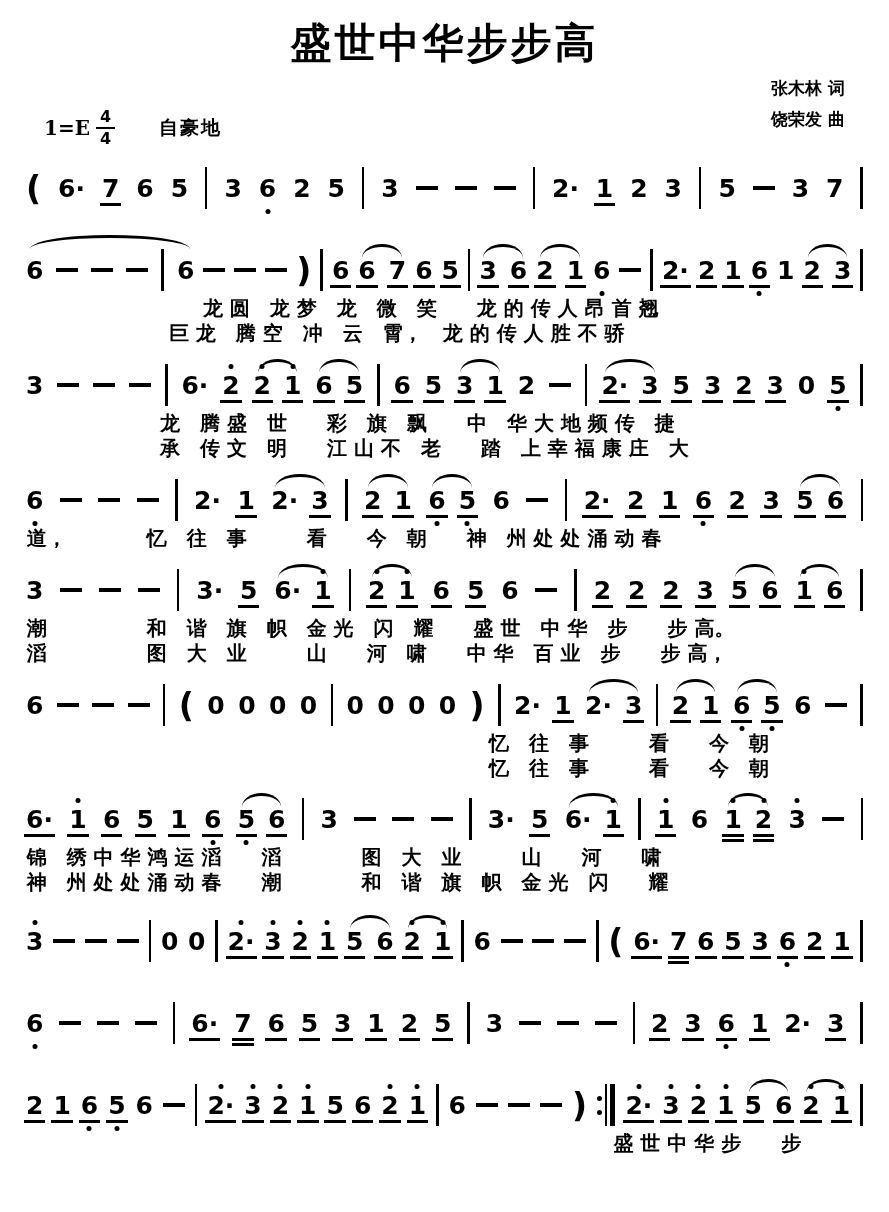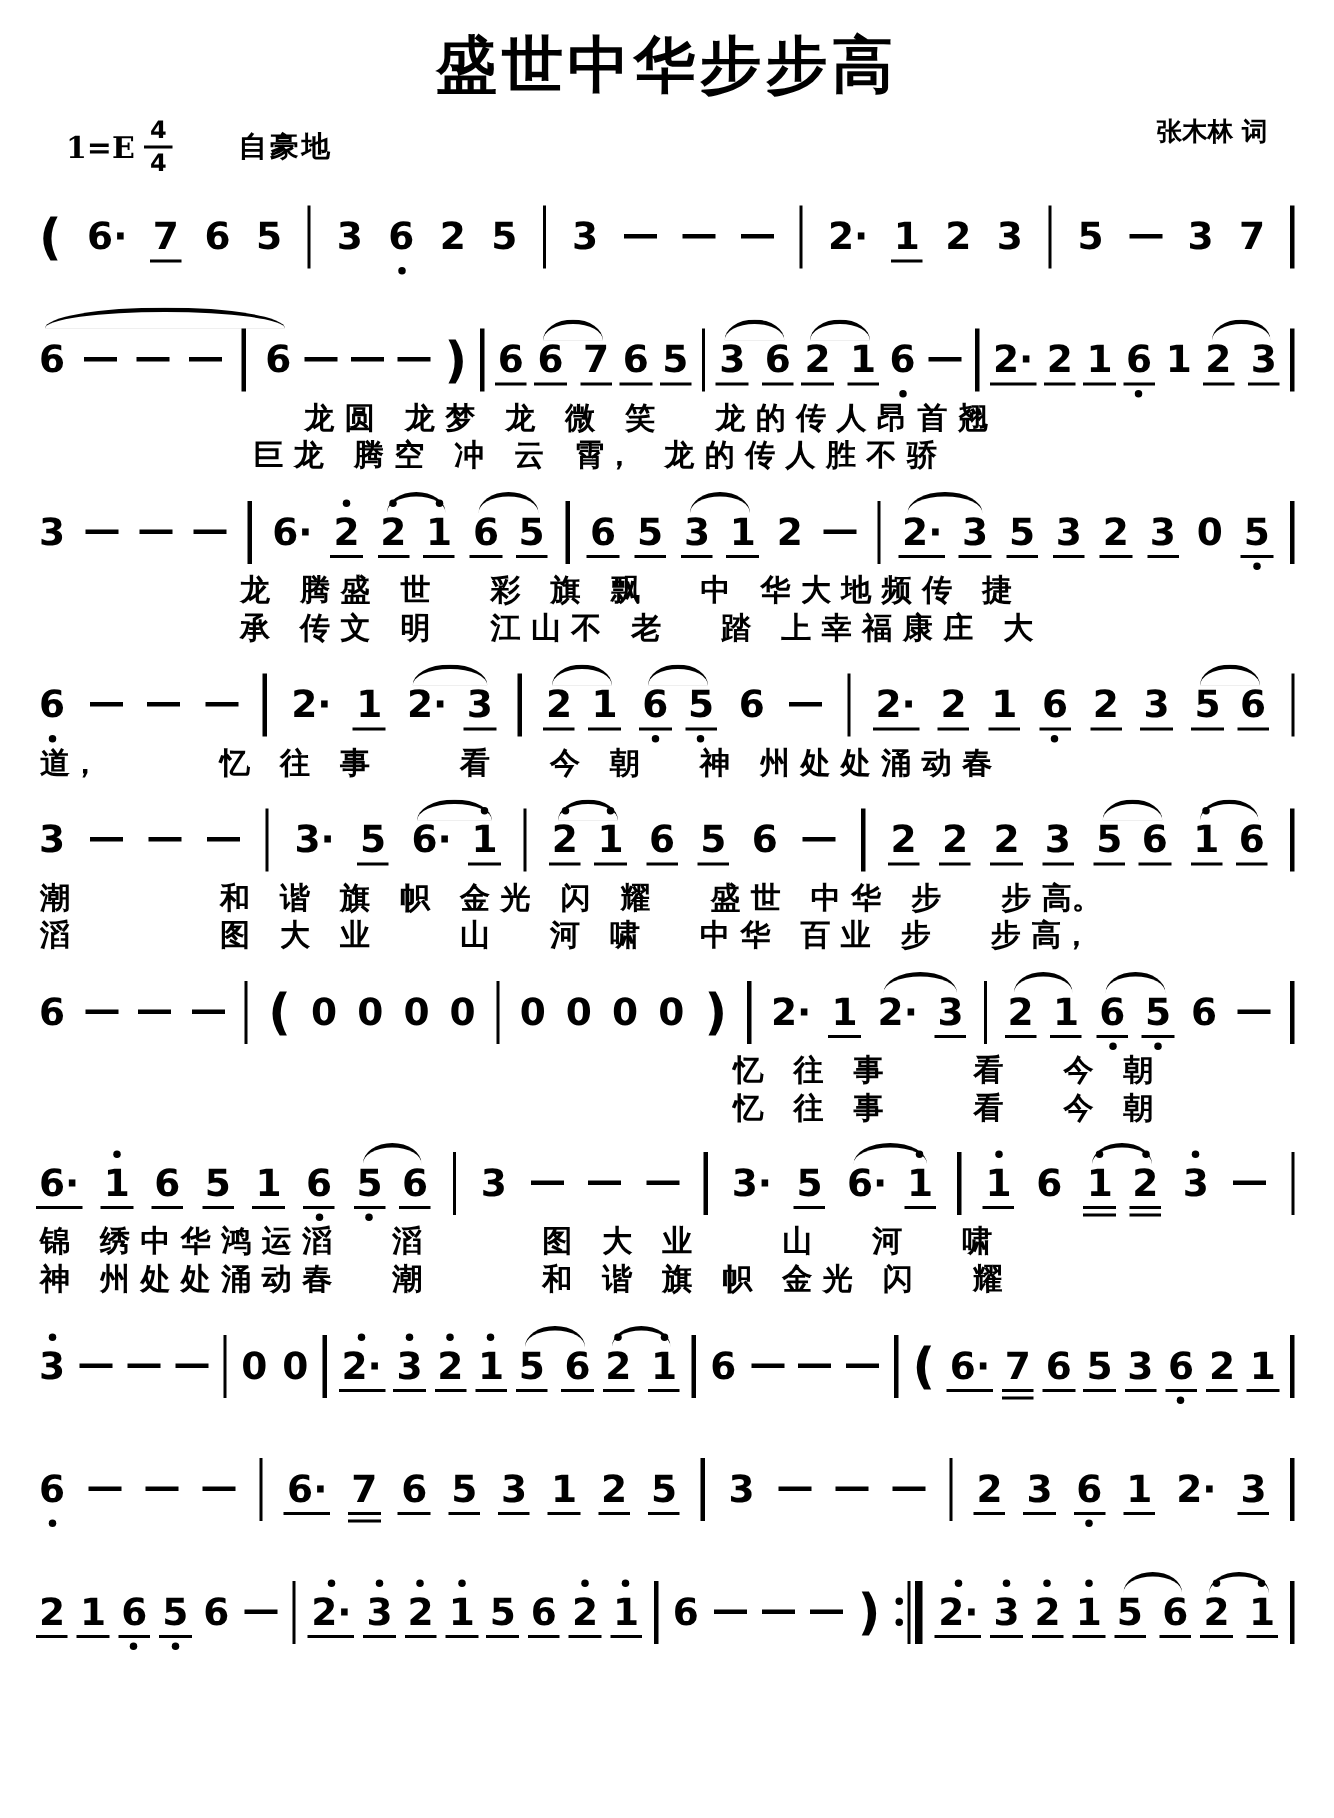--- a/index.html
+++ b/index.html
@@ -37,20 +37,21 @@
   .lb4{margin-top:13px;} .lb5{margin-top:13px;} .lb6{margin-top:12px;} .lb7{margin-top:20px;}
   .lb8{margin-top:30px;} .lb9{margin-top:30px;}
 </style>
 </head>
 <body>
 
 <div class="page">
   <h1 class="title">盛世中华步步高</h1>
   <div class="credits">
     <div>张木林 词</div>
+    <div>饶荣发 曲</div>
   </div>
   <div class="meta">
     <span class="key">1=E</span>
     <span class="frac">
       <span class="ftop">4</span>
       <span class="fbot">4</span>
     </span>
     <span class="tempo">自豪地</span>
   </div>
   <div id="score">
@@ -440,15 +441,16 @@
           <span class="arc">
             <span class="tok"><span class="num">5</span><span class="u1"></span></span>
             <span class="tok"><span class="num">6</span><span class="u1"></span></span>
           </span>
           <span class="arc">
             <span class="tok"><span class="num">2</span><span class="hidot"></span><span class="u1"></span></span>
             <span class="tok"><span class="num">1</span><span class="hidot"></span><span class="u1"></span></span>
           </span>
           <span class="bar"></span>
         </div>
+        <div class="lyric-row" style="padding-left: 69%;">盛 世 中 华 步　　步</div>
       </div>
     </div>
 </div>
 
 </body></html>

